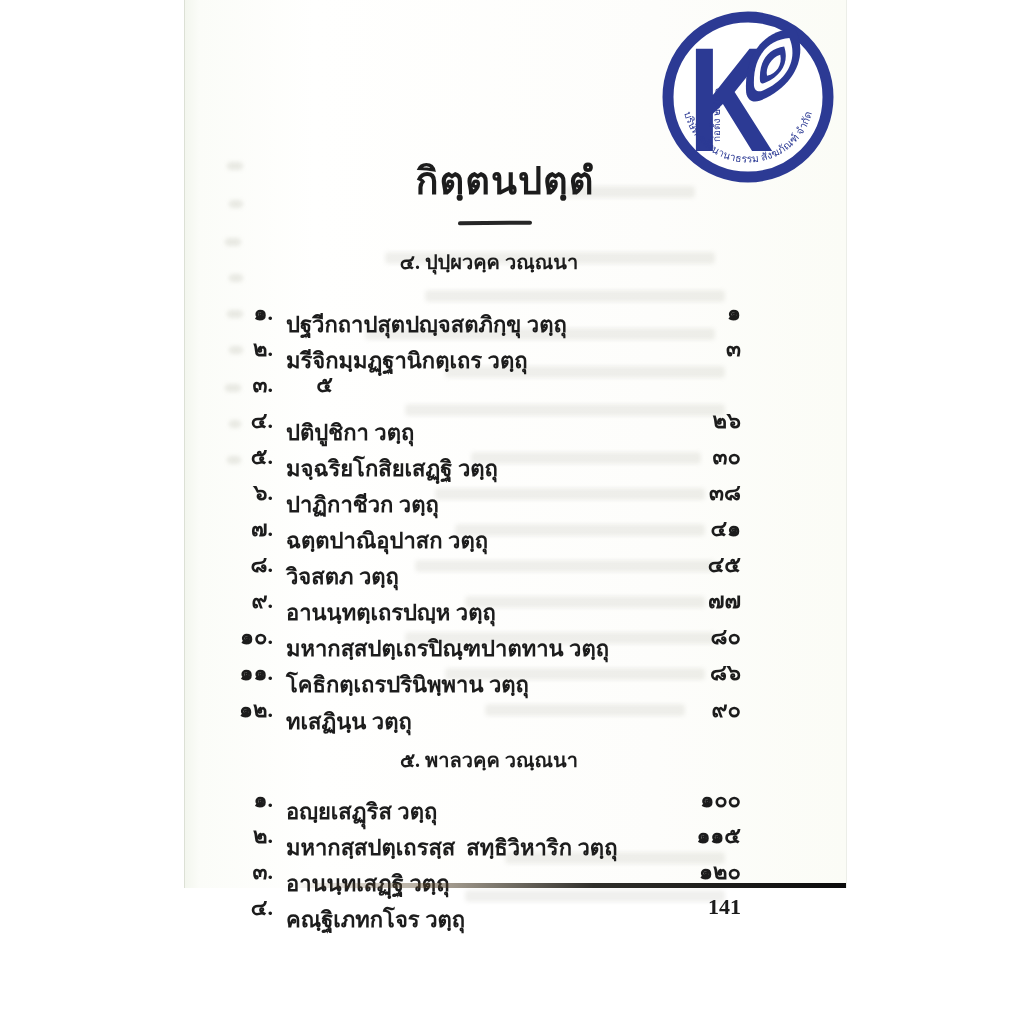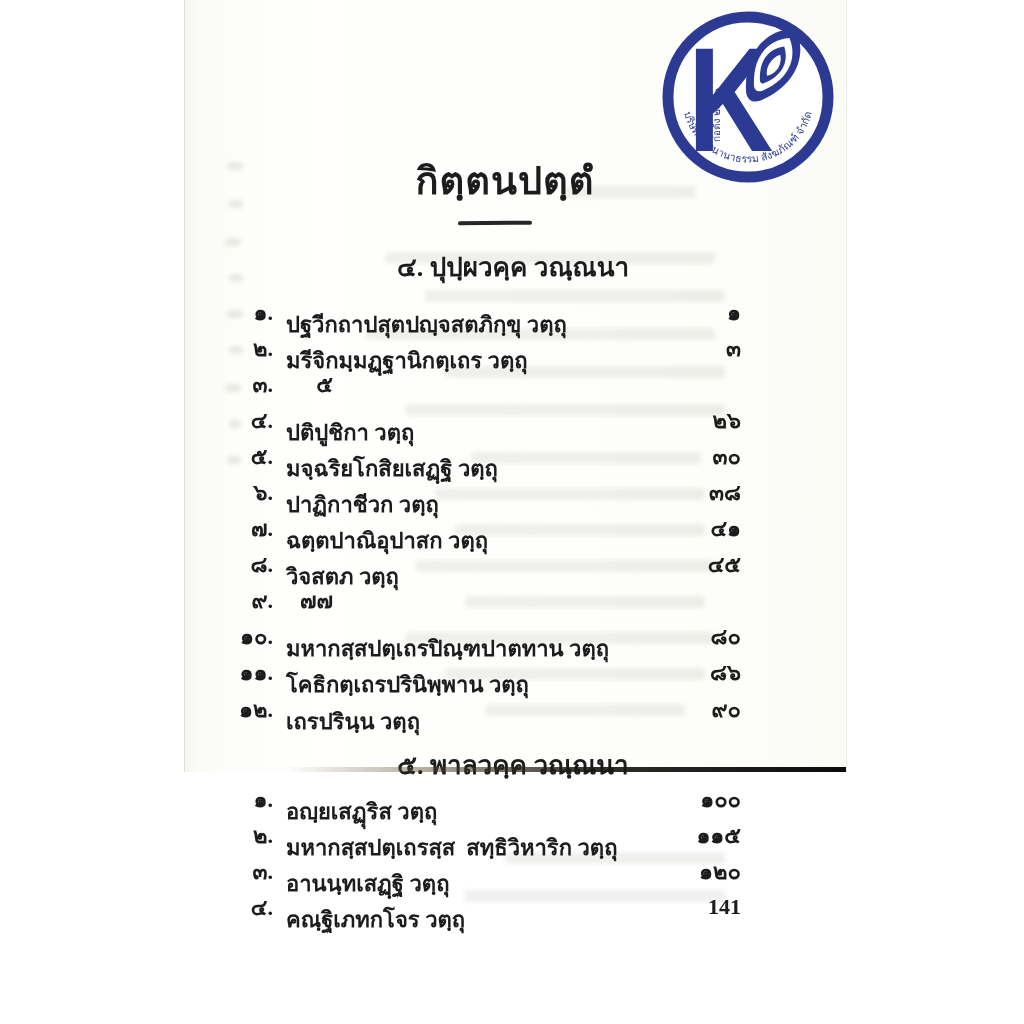--- a/index.html
+++ b/index.html
@@ -4,21 +4,21 @@
 <style>
   html,body{margin:0;padding:0;}
   body{
     width:1024px;height:1024px;position:relative;overflow:hidden;
     background:#ffffff;
     font-family:"Liberation Serif","DejaVu Serif",serif;
     color:#1c1c1c;
   }
   
   #page{
-    position:absolute;left:184px;top:0;width:661px;height:772px;
+    position:absolute;left:184px;top:0;width:661px;height:888px;
     background:linear-gradient(to right,#f3f6ee 0px,#fbfcf8 14px,#fffffe 130px,#fdfdfb 470px,#fbfcf6 100%);
     border-left:1px solid #dce0d5;
     border-right:1px solid #eceee8;
   }
   
   .ghost{
     position:absolute;height:12px;border-radius:4px;
     background:rgba(115,120,98,0.11);
     filter:blur(2px);
   }
@@ -31,22 +31,22 @@
   
   .doc-title{
     position:absolute;top:150px;left:0;width:640px;
     text-align:center;font-size:38px;font-weight:bold;letter-spacing:1px;
   }
   .title-rule{
     position:absolute;top:221px;left:273px;width:74px;height:4px;
     background:#262626;transform:rotate(-0.6deg);border-radius:2px;
   }
   .sec-header{
-    position:absolute;left:48px;width:560px;text-align:center;
-    font-size:26px;font-weight:bold;
+    position:absolute;left:24px;width:560px;text-align:center;
+    font-size:20px;font-weight:bold;
   }
   #sec0-header{top:246px;}
   #sec1-header{top:744px;}
   .rows{position:absolute;left:32px;width:524px;}
   #sec0-rows{top:294px;}
   #sec1-rows{top:781px;}
   .toc-row{display:flex;align-items:center;height:36.1px;font-size:22px;font-weight:600;}
   .toc-row .num{width:56px;text-align:right;flex:none;}
   .toc-row .ttl{margin-left:13px;white-space:pre;flex:1;overflow:visible;margin-top:24px;}
   .toc-row .pg{flex:none;min-width:60px;text-align:right;}
@@ -124,35 +124,36 @@
         <span class="ttl">ฉตฺตปาณิอุปาสก วตฺถุ</span>
         <span class="pg">๔๑</span>
       </div>
       <div class="toc-row">
         <span class="num">๘.</span>
         <span class="ttl">วิจสตภ วตฺถุ</span>
         <span class="pg">๔๕</span>
       </div>
       <div class="toc-row">
         <span class="num">๙.</span>
+        <span class="ttl">อานนฺทตฺเถรปญฺห วตฺถุ</span>
         <span class="pg">๗๗</span>
       </div>
       <div class="toc-row">
         <span class="num">๑๐.</span>
         <span class="ttl">มหากสฺสปตฺเถรปิณฺฑปาตทาน วตฺถุ</span>
         <span class="pg">๘๐</span>
       </div>
       <div class="toc-row">
         <span class="num">๑๑.</span>
         <span class="ttl">โคธิกตฺเถรปรินิพฺพาน วตฺถุ</span>
         <span class="pg">๘๖</span>
       </div>
       <div class="toc-row">
         <span class="num">๑๒.</span>
-        <span class="ttl">เถรปรินฺน วตฺถุ</span>
+        <span class="ttl">ทเสฏินฺน วตฺถุ</span>
         <span class="pg">๙๐</span>
       </div>
     </div>
 
   <div id="sec1-header" class="sec-header">๕. พาลวคฺค วณฺณนา</div>
   <div id="sec1-rows" class="rows">
       <div class="toc-row">
         <span class="num">๑.</span>
         <span class="ttl">อญฺยเสฏุริส วตฺถุ</span>
         <span class="pg">๑๐๐</span>

